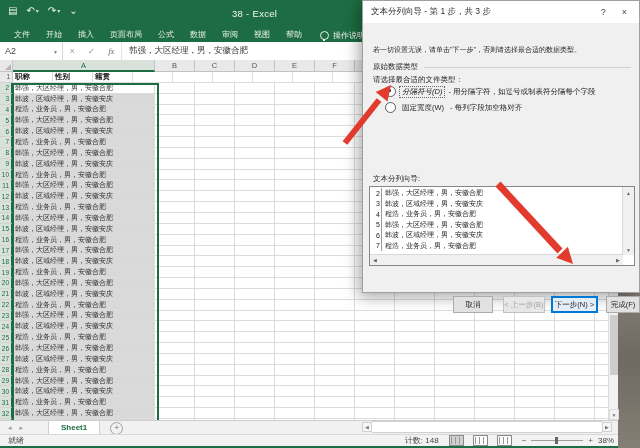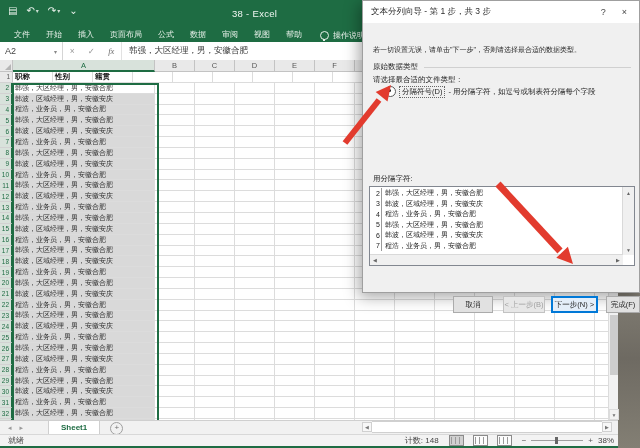--- a/index.html
+++ b/index.html
@@ -79,21 +79,21 @@
   .dtitle{height:22px;background:#fff;display:flex;align-items:center;padding:0 8px;font-size:8.5px;color:#2b2b2b;}
   .dctl{margin-left:auto;display:flex;gap:16px;color:#444;font-size:9px;padding-right:4px;}
   .dbody{position:absolute;left:0;top:22px;right:0;bottom:0;font-size:7.5px;color:#1f1f1f;}
   .dline{position:absolute;left:10px;white-space:nowrap;}
   .grouphead{position:absolute;left:10px;right:8px;display:flex;align-items:center;gap:6px;}
   .grouphead .gl{flex:1;border-top:1px solid #d0d0d0;}
   .radiorow{position:absolute;left:22px;display:flex;align-items:center;gap:4px;white-space:nowrap;}
   .radio{width:9px;height:9px;border:1px solid #5a5a5a;border-radius:50%;background:#fff;position:relative;flex:none;}
   .radio.on:after{content:"";position:absolute;left:2px;top:2px;width:3px;height:3px;border-radius:50%;background:#111;}
   .rlabel{padding:0 2px;}
-  .rlabel.focus{outline:1px dotted #666;}
+  .rlabel.focus{outline:1px dotted #666;font-style:italic;}
   .rdesc{color:#1f1f1f;text-align:center;}
   .pvbox{position:absolute;left:6px;top:185px;width:266px;height:80px;background:#fff;border:1px solid #828790;box-sizing:border-box;}
   .pvrows{position:absolute;left:1px;top:1px;right:12px;bottom:11px;overflow:hidden;font-size:7px;color:#222;}
   .pvrow{display:flex;height:10.5px;align-items:center;white-space:nowrap;}
   .pvnum{width:9px;flex:none;text-align:right;padding-right:1px;border-right:1px solid #9a9a9a;align-self:stretch;display:flex;align-items:center;justify-content:flex-end;}
   .pvtext{padding-left:3px;}
   .pvvs{position:absolute;right:0;top:0;width:11px;bottom:10px;background:#f0f0f0;border-left:1px solid #d9d9d9;}
   .pvvs .a{position:absolute;left:0;width:11px;height:11px;font-size:5px;color:#666;display:flex;align-items:center;justify-content:center;}
   .pvhs{position:absolute;left:0;bottom:0;right:11px;height:10px;background:#f0f0f0;border-top:1px solid #d9d9d9;display:flex;justify-content:space-between;align-items:center;}
   .pvhs .a{width:10px;font-size:5px;color:#666;text-align:center;}
@@ -763,21 +763,26 @@
     <div class="grouphead" style="top:39px">
       <span>原始数据类型</span>
       <span class="gl"></span>
     </div>
     <div class="dline" style="top:52px">请选择最合适的文件类型：</div>
     <div class="radiorow" style="top:63px">
       <span class="radio on"></span>
       <span class="rlabel focus">分隔符号(D)</span>
       <span class="rdesc">- 用分隔字符，如逗号或制表符分隔每个字段</span>
     </div>
-    <div class="dline" style="top:151px">用分隔字符:</div>
+    <div class="radiorow" style="top:79px">
+      <span class="radio"></span>
+      <span class="rlabel">固定宽度(W)</span>
+      <span class="rdesc">- 每列字段加空格对齐</span>
+    </div>
+    <div class="dline" style="top:151px">文本分列向导:</div>
     <div class="pvbox" style="top:163px">
       <div class="pvrows" id="pvrows">
           <div class="pvrow">
             <span class="pvnum">2</span>
             <span class="pvtext">韩强，大区经理，男，安徽合肥</span>
           </div>
           <div class="pvrow">
             <span class="pvnum">3</span>
             <span class="pvtext">韩波，区域经理，男，安徽安庆</span>
           </div>

